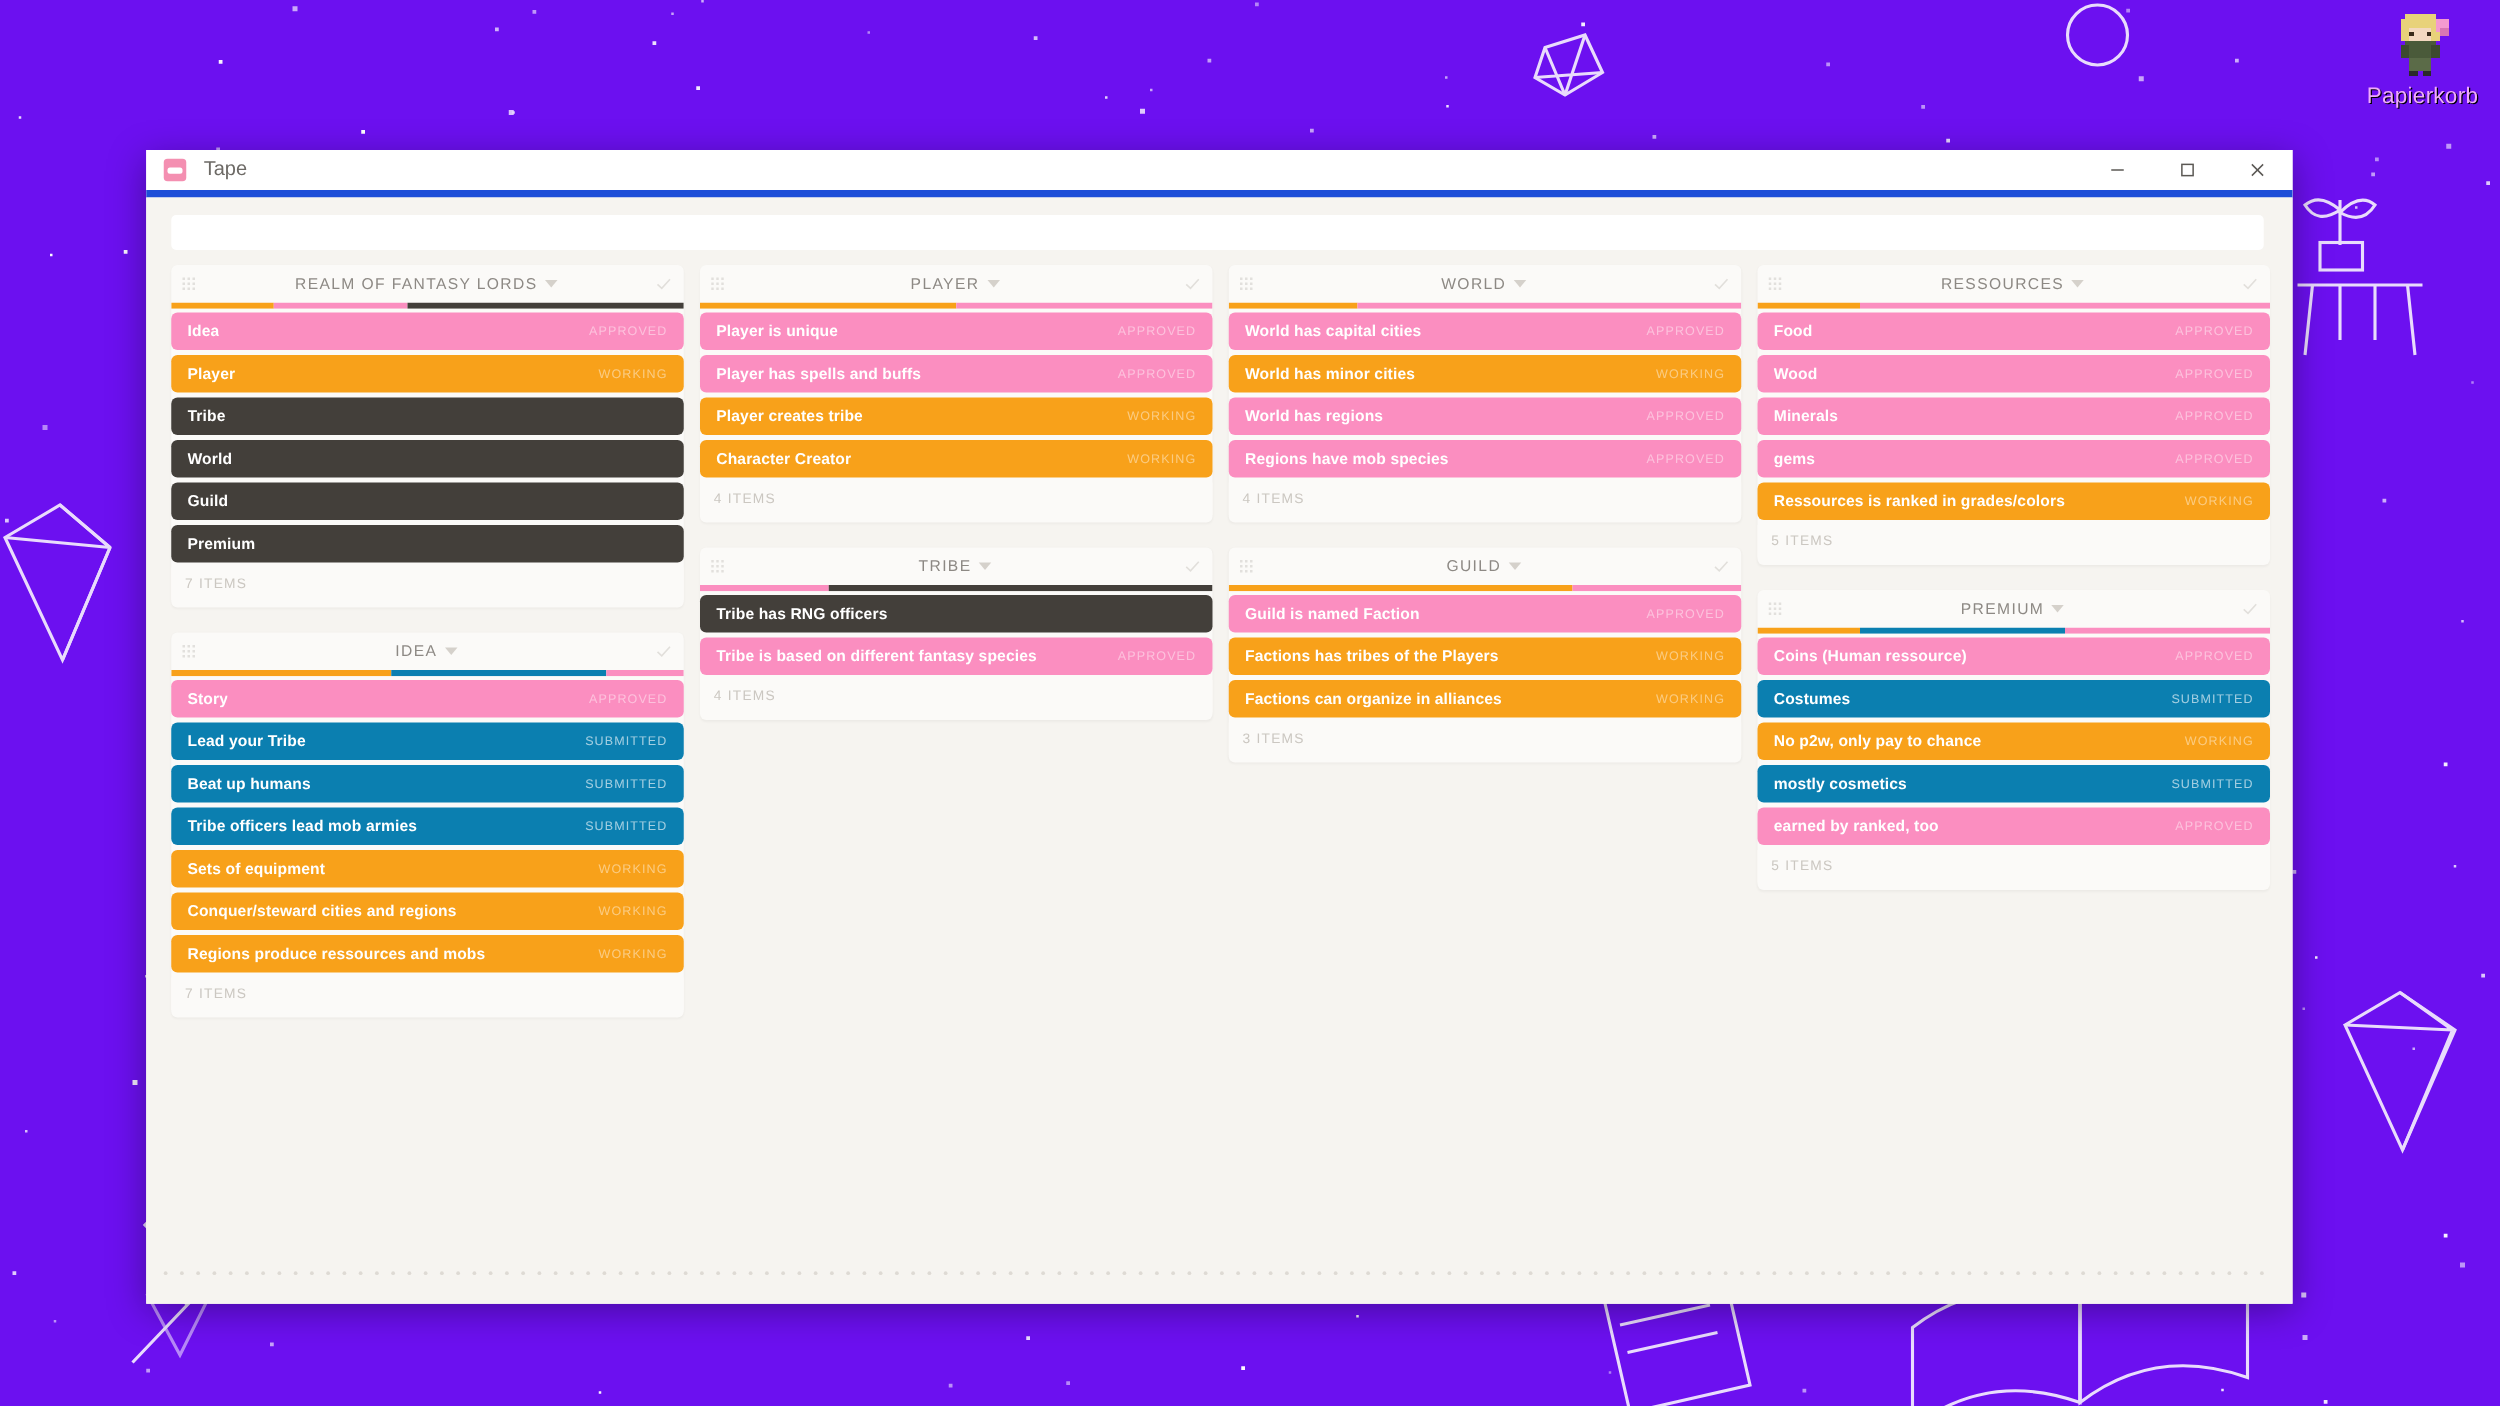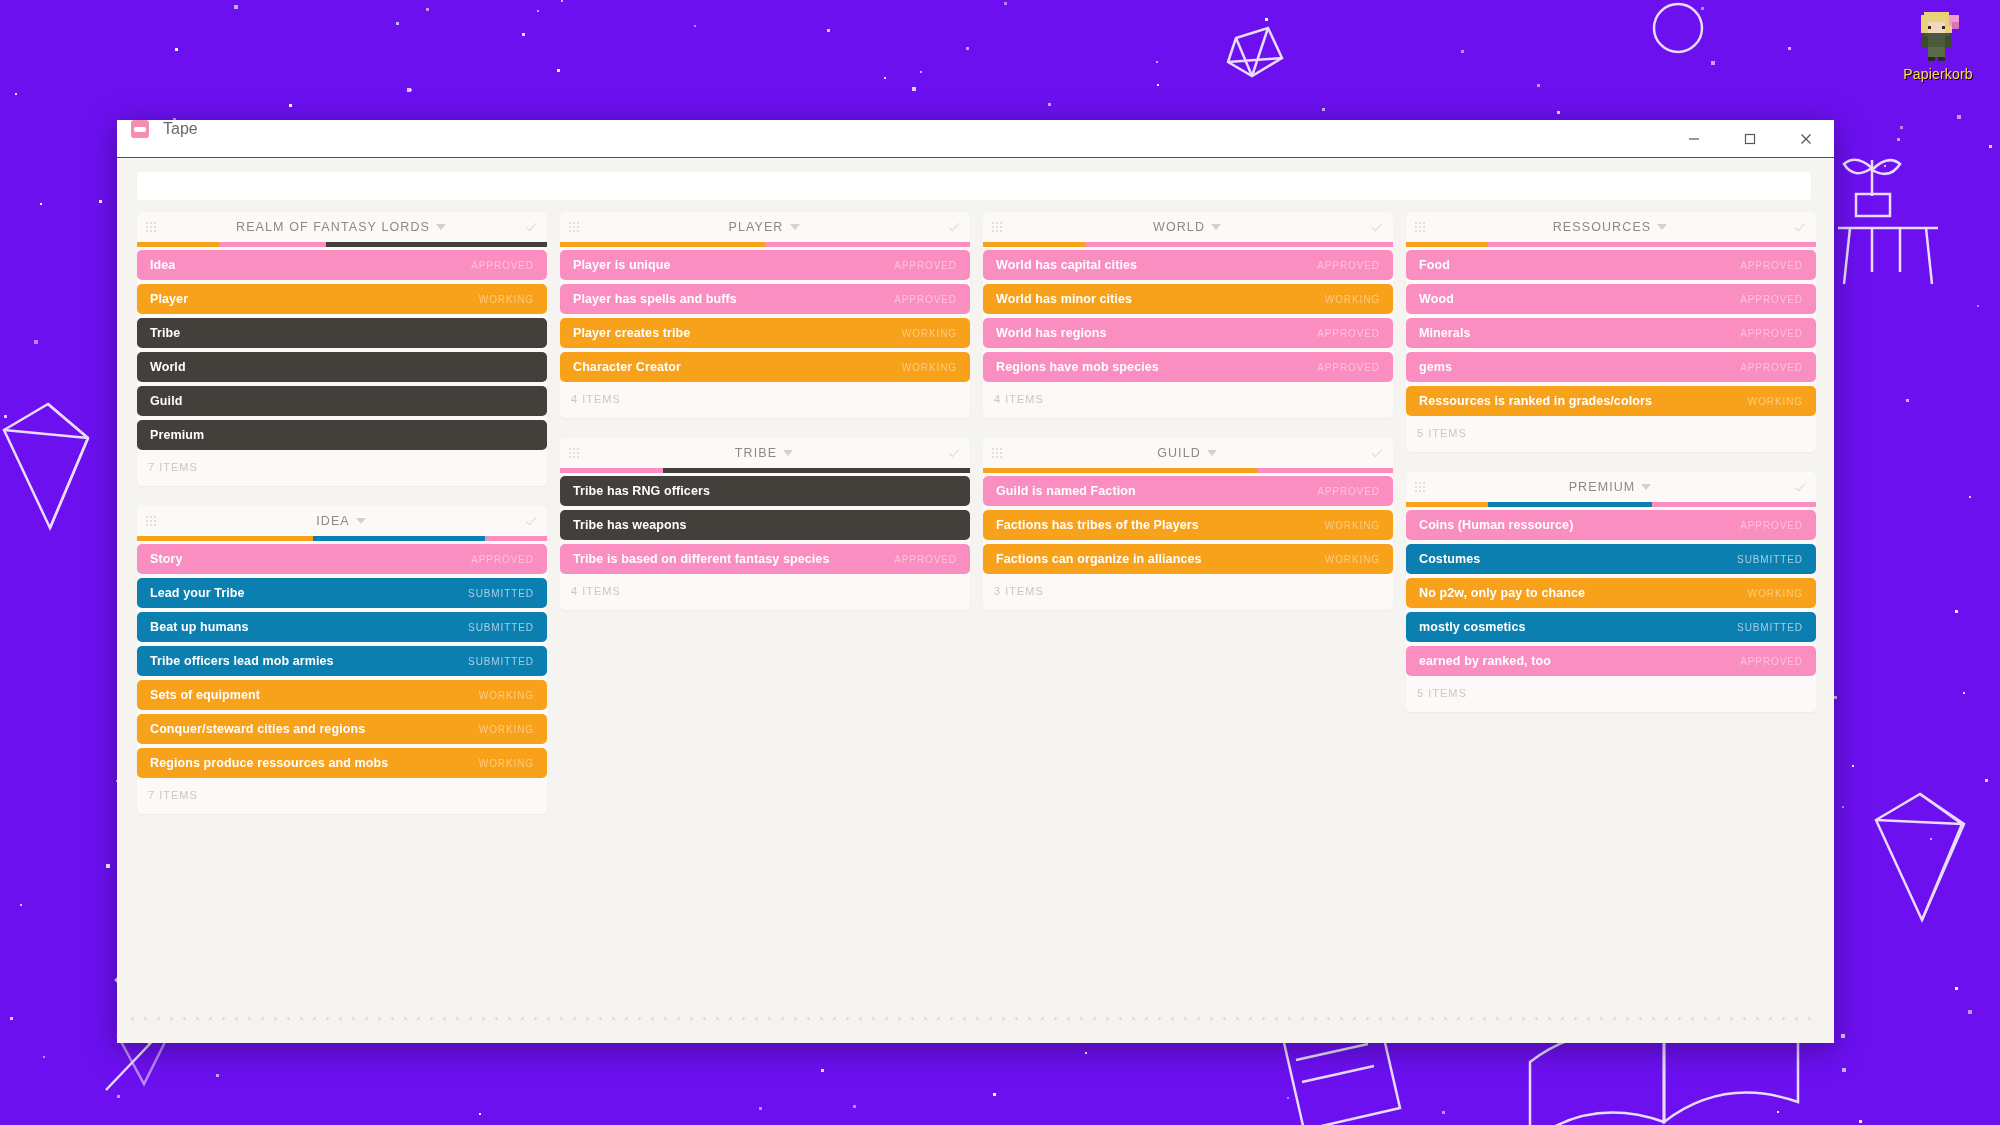--- a/index.html
+++ b/index.html
@@ -33,42 +33,43 @@
     top: 4px; right: 10px;
     width: 104px;
     text-align: center;
   }
   #desk-icon .sprite {
     width: 56px; height: 56px;
     margin: 4px auto 2px;
     position: relative;
   }
   #desk-icon .label {
-    font-size: 14px;
-    color: #fde047;
+    font-size: 18px;
+    color: #f0abfc;
     text-shadow: 1px 1px 0 #000;
     letter-spacing: .2px;
   }
 
   
   #window {
     position: absolute;
     left: 117px; top: 120px;
     width: 1717px; height: 923px;
     background: #ffffff;
     box-shadow: 0 6px 28px rgba(0,0,0,.35);
     display: flex;
     flex-direction: column;
   }
   #titlebar {
     height: 38px;
     background: #ffffff;
     display: flex;
+    align-items: center;
     flex: none;
-    border-bottom: 1px solid #1d4ed8;
+    border-bottom: 6px solid #1d4ed8;
   }
   #titlebar .app-icon {
     width: 18px; height: 18px;
     margin-left: 14px;
     background: #f48fb1;
     border-radius: 3px;
     position: relative;
   }
   #titlebar .app-icon::before {
     content: "";
@@ -742,24 +743,20 @@
               </div>
               <div class="progress">
                 <span style="width: 25%; background: rgb(251, 142, 192);"></span>
                 <span style="width: 75%; background: rgb(67, 63, 58);"></span>
               </div>
               <div class="cards">
                 <div class="card st-idle">
                   <span class="card-label">Tribe has RNG officers</span>
                   <span class="card-status"></span>
                 </div>
-                <div class="card st-idle">
-                  <span class="card-label">Tribe has weapons</span>
-                  <span class="card-status"></span>
-                </div>
                 <div class="card st-approved">
                   <span class="card-label">Tribe is based on different fantasy species</span>
                   <span class="card-status">APPROVED</span>
                 </div>
               </div>
               <div class="col-footer">4 ITEMS</div>
             </div>
           </div>
           <div class="board-col">
             <div class="collection">

